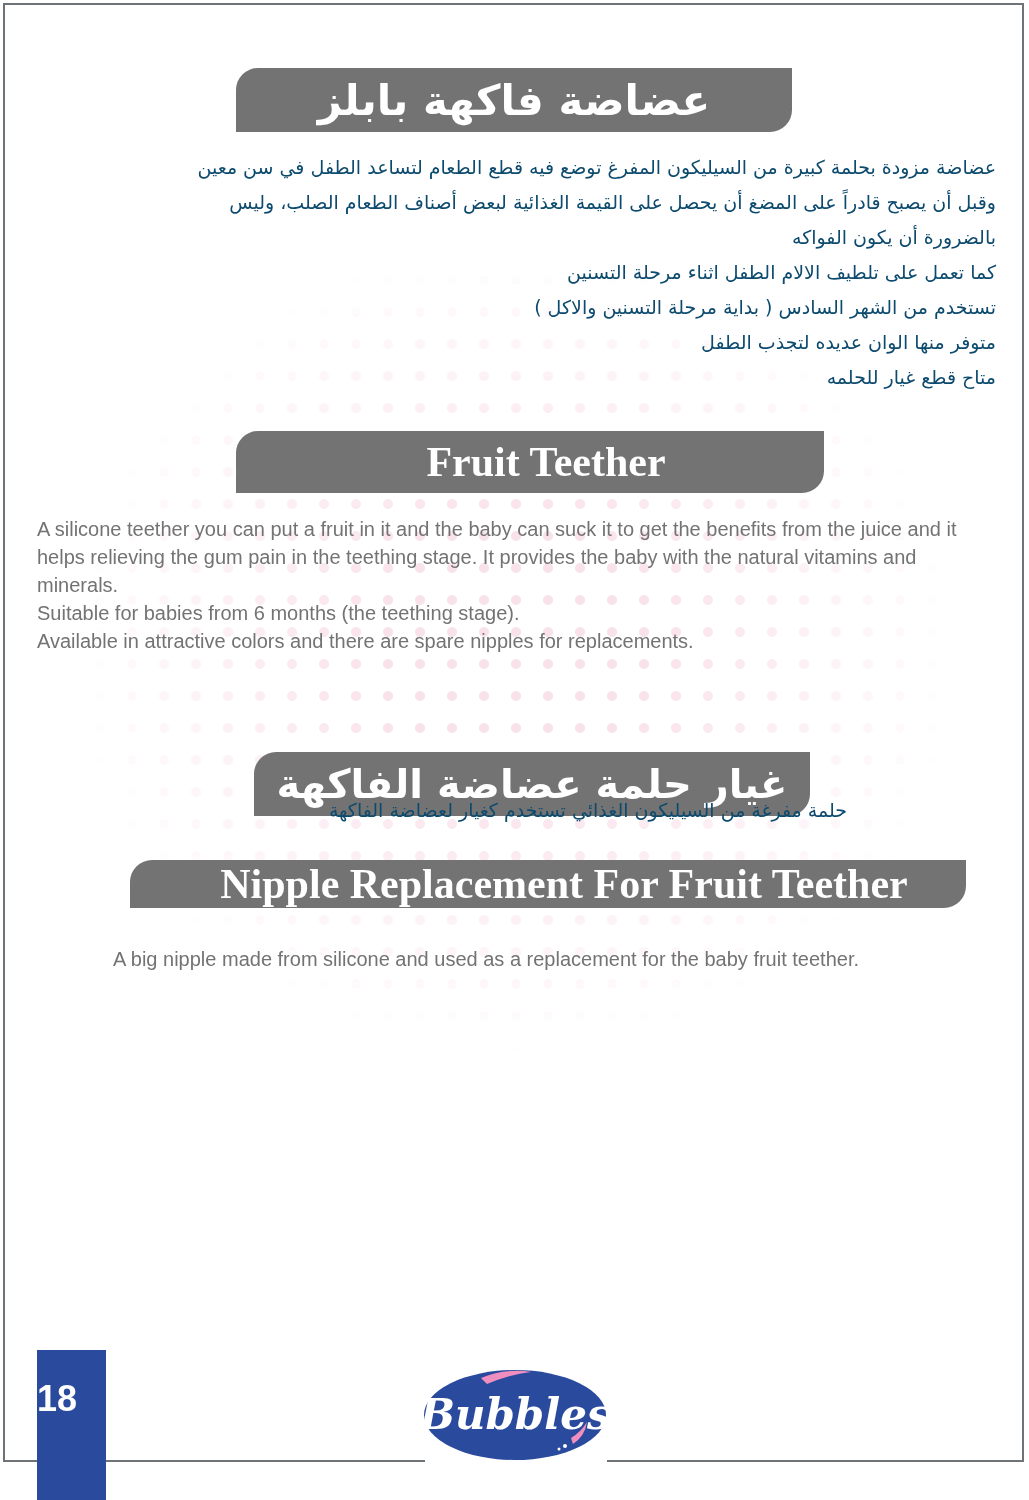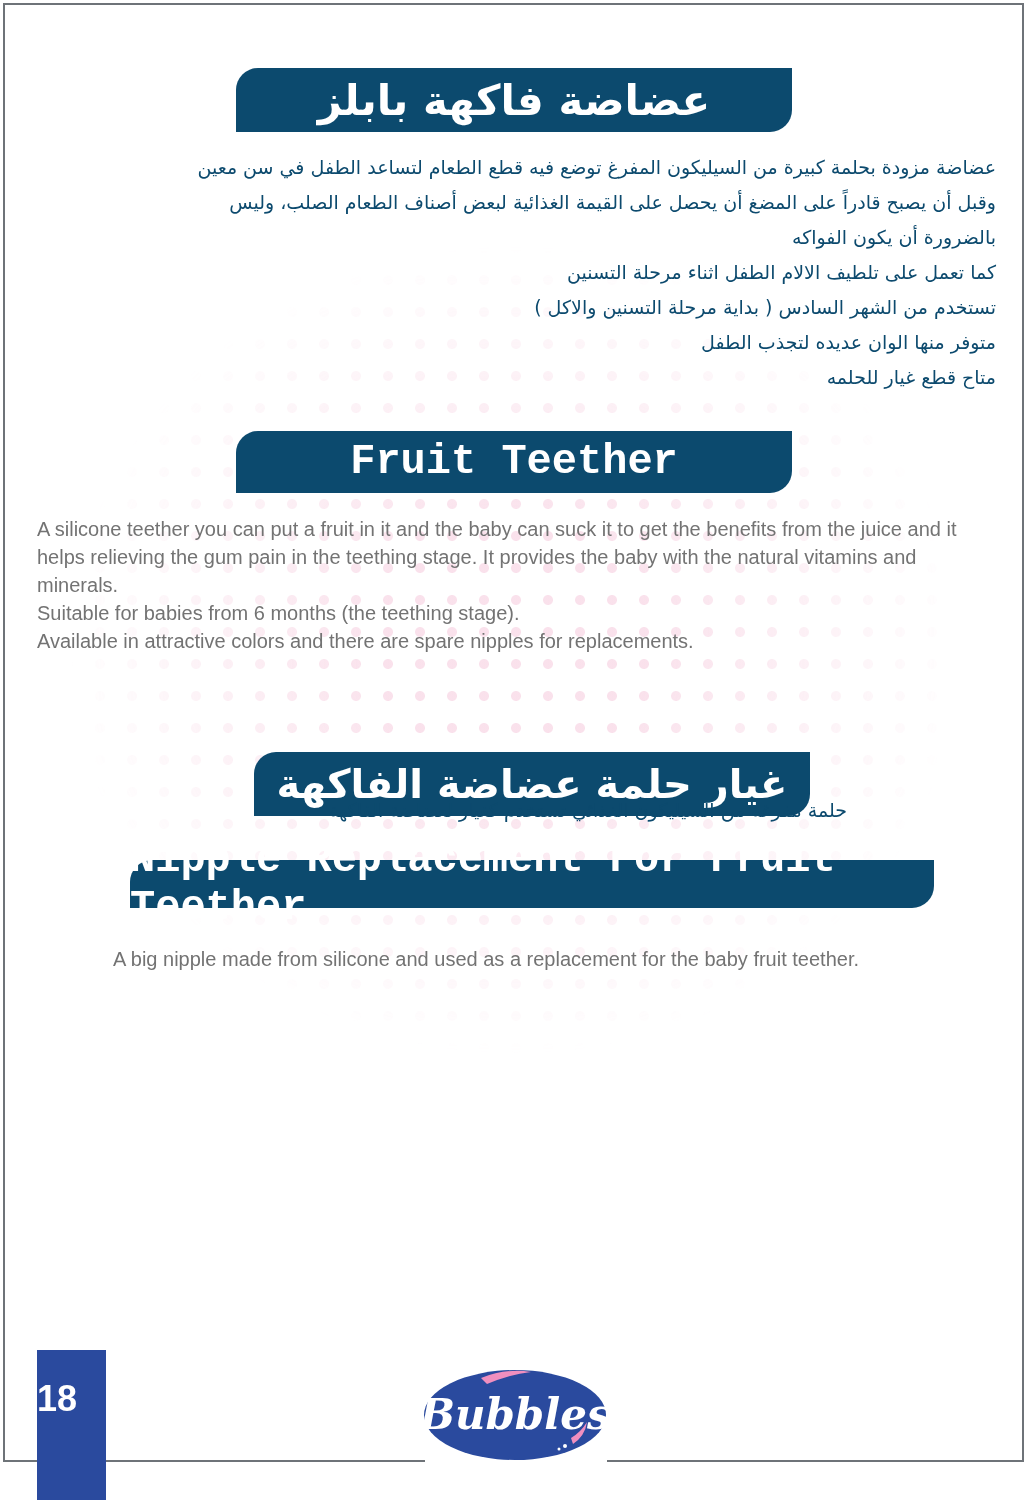--- a/index.html
+++ b/index.html
@@ -14,27 +14,27 @@
       border:2px solid #6e7378; box-sizing:border-box; background:#fff;
     }
     .dots {
       position:absolute; left:20px; top:200px; width:990px; height:900px;
       background-image: radial-gradient(circle, rgba(240,170,200,0.35) 4.5px, transparent 5.5px);
       background-size:32px 32px;
       -webkit-mask-image: radial-gradient(ellipse 45% 45% at 50% 50%, #000 30%, transparent 100%);
       mask-image: radial-gradient(ellipse 45% 45% at 50% 50%, #000 30%, transparent 100%);
     }
     .banner {
-      position:absolute; background:#0c4a6e; color:#fff;
+      position:absolute; background:#737373; color:#fff;
       border-radius:22px 0 22px 0;
       display:flex; align-items:center; justify-content:center;
       font-weight:bold;
     }
     .banner.ar { font-family:"DejaVu Sans", sans-serif; direction:rtl; }
-    .banner.en { font-family:Liberation Mono, monospace; }
+    .banner.en { font-family:Liberation Serif, serif;padding-left:32px; }
     #b1 { left:236px; top:68px; width:556px; height:64px; font-size:42px; }
     #b2 { left:236px; top:431px; width:556px; height:62px; font-size:42px; }
     #b3 { left:254px; top:712px; width:556px; height:64px; font-size:40px;margin-top:40px; }
     #b4 { left:130px; top:860px; width:804px; height:48px; font-size:42px; }
 
     .ar-text {
       position:absolute; right:33px; direction:rtl; text-align:right;
       font-family:"DejaVu Sans", sans-serif; font-size:19px; line-height:35px;
       color:#0c4a6e;
     }

